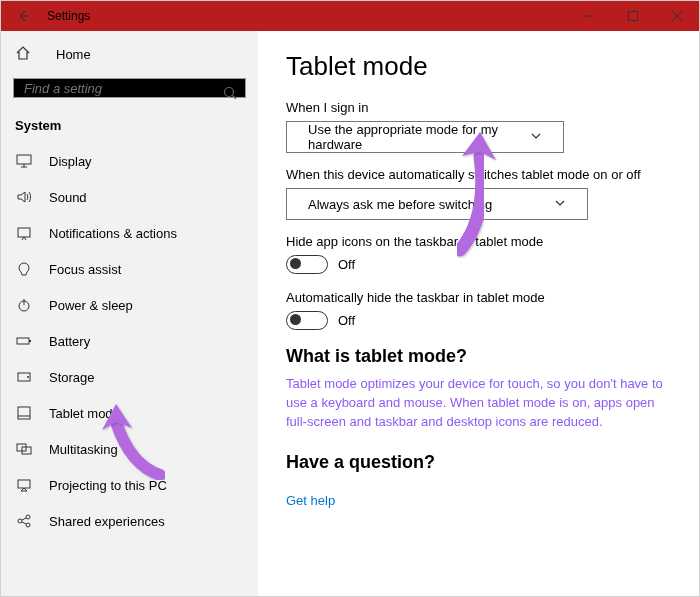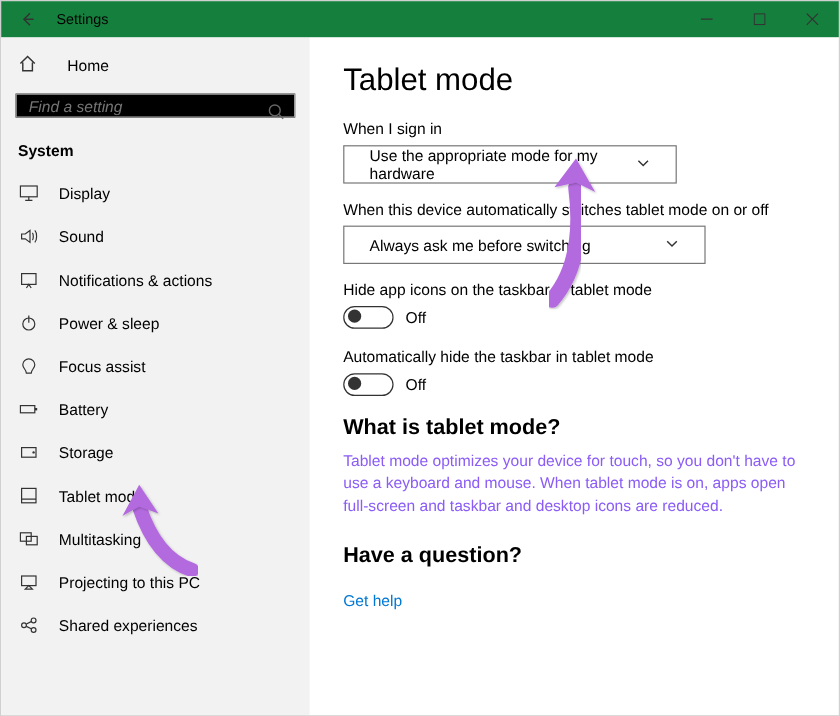--- a/index.html
+++ b/index.html
@@ -19,21 +19,21 @@
     width: 100%;
     height: 100%;
     border: 1px solid #d0d0d0;
   }
   .titlebar {
     height: 30px;
     display: flex;
     align-items: center;
     padding-left: 12px;
     position: relative;
-    background: #15803d;
+    background: #b91c1c;
   }
   .titlebar .back {
     width: 20px; height: 20px;
     display: flex; align-items: center; justify-content: center;
     margin-right: 14px;
   }
   .titlebar .title {
     font-size: 12px;
     color: #000;
   }
@@ -257,33 +257,33 @@
               <svg width="16" height="16" viewBox="0 0 16 16">
                 <rect x="2" y="3" width="12" height="9" stroke="#333" fill="none"></rect>
                 <path d="M6 15l2-3 2 3" stroke="#333" fill="none"></path>
               </svg>
             </span>
             <span>Notifications &amp; actions</span>
           </div>
           <div class="nav-item">
             <span class="nav-icon">
               <svg width="16" height="16" viewBox="0 0 16 16">
+                <path d="M8 2a5 5 0 0 1 5 5c0 3-3 4-3 7H6c0-3-3-4-3-7a5 5 0 0 1 5-5z" stroke="#333" fill="none"></path>
+              </svg>
+            </span>
+            <span>Focus assist</span>
+          </div>
+          <div class="nav-item">
+            <span class="nav-icon">
+              <svg width="16" height="16" viewBox="0 0 16 16">
                 <circle cx="8" cy="9" r="5" stroke="#333" fill="none"></circle>
                 <line x1="8" y1="2" x2="8" y2="8" stroke="#333"></line>
               </svg>
             </span>
             <span>Power &amp; sleep</span>
-          </div>
-          <div class="nav-item">
-            <span class="nav-icon">
-              <svg width="16" height="16" viewBox="0 0 16 16">
-                <path d="M8 2a5 5 0 0 1 5 5c0 3-3 4-3 7H6c0-3-3-4-3-7a5 5 0 0 1 5-5z" stroke="#333" fill="none"></path>
-              </svg>
-            </span>
-            <span>Focus assist</span>
           </div>
           <div class="nav-item">
             <span class="nav-icon">
               <svg width="16" height="16" viewBox="0 0 16 16">
                 <rect x="1" y="5" width="12" height="6" stroke="#333" fill="none"></rect>
                 <rect x="13" y="7" width="2" height="2" fill="#333"></rect>
               </svg>
             </span>
             <span>Battery</span>
           </div>

